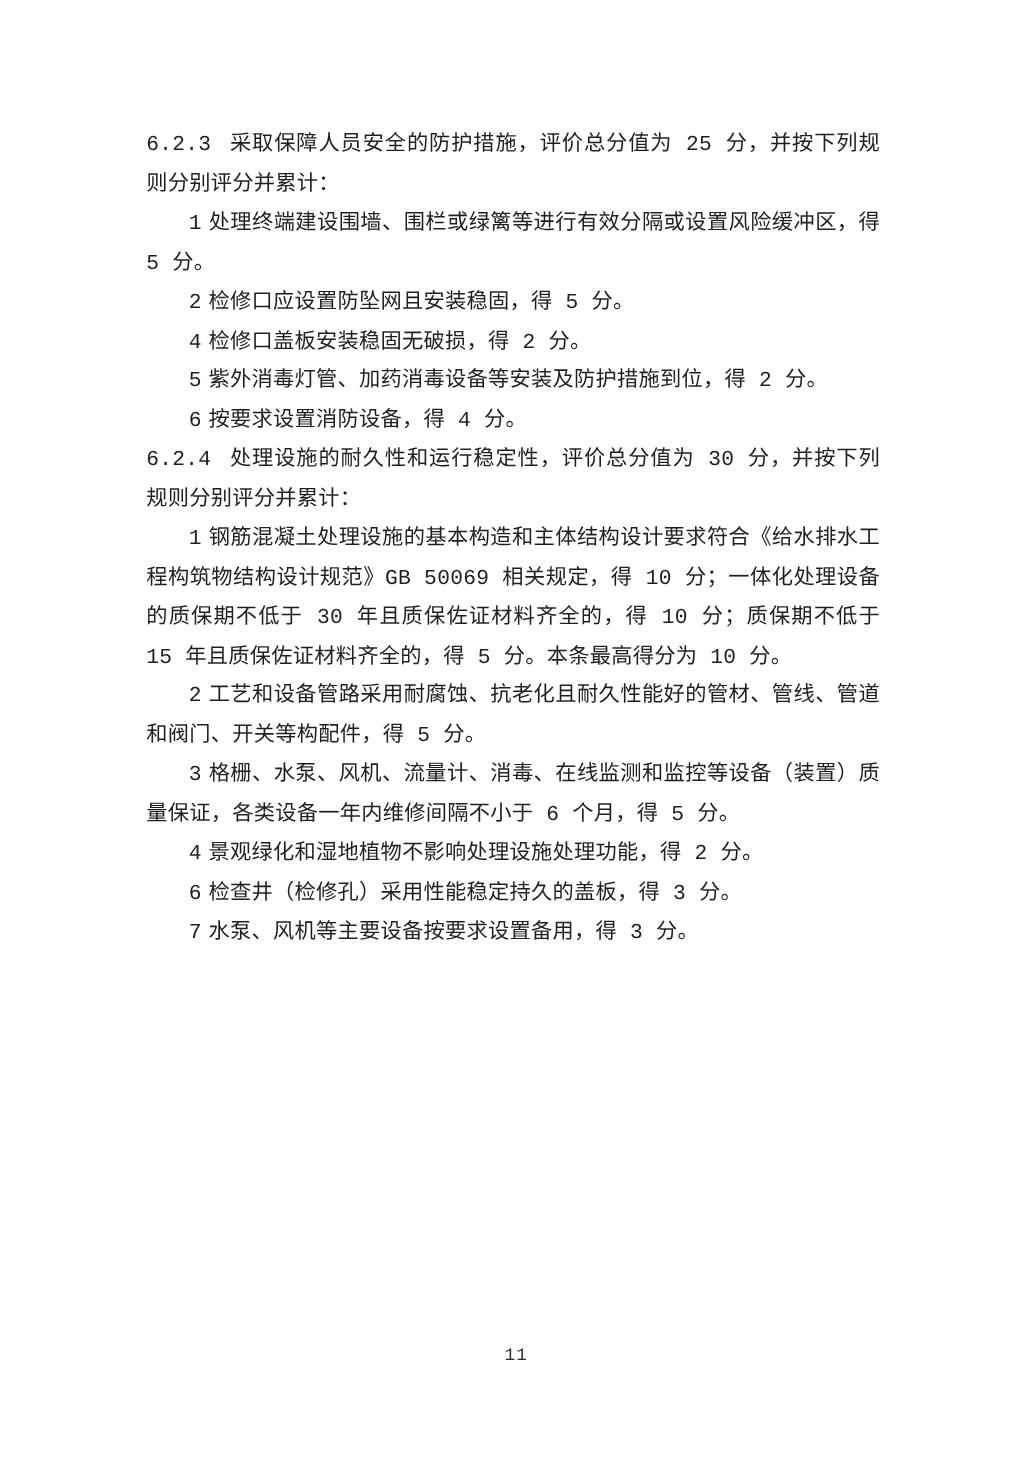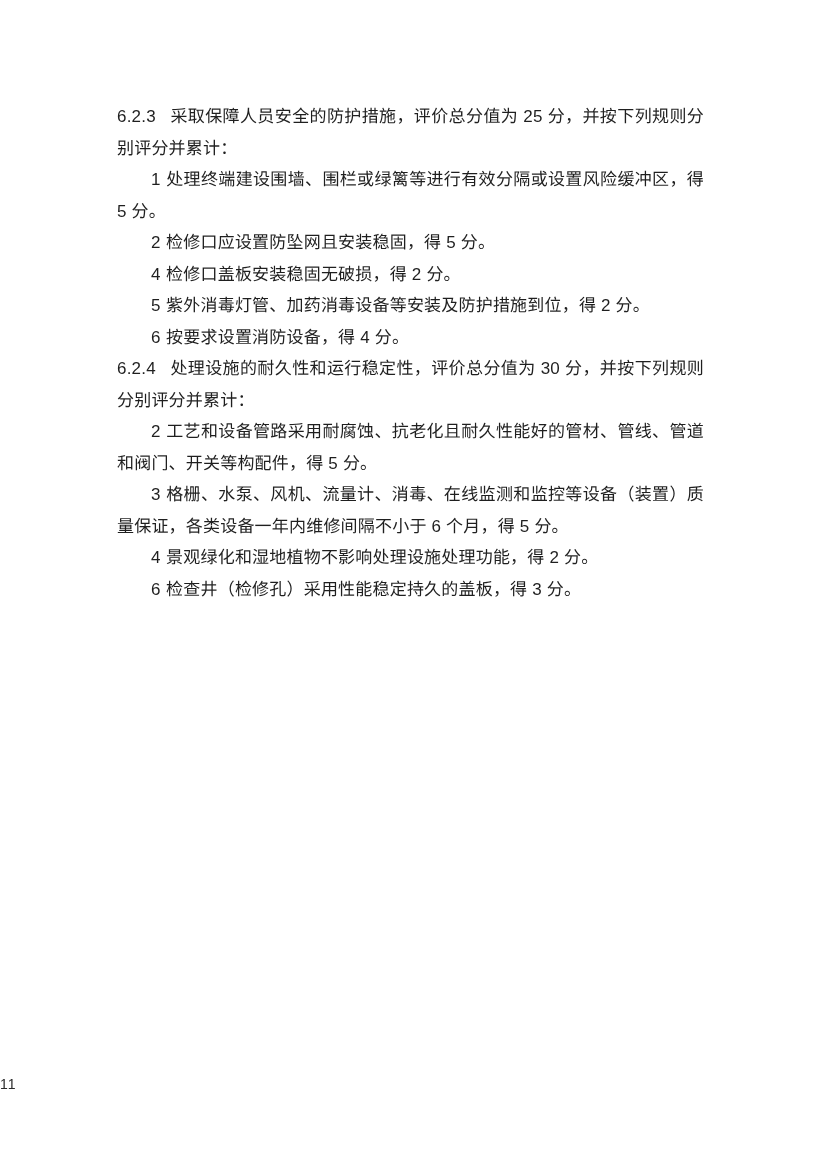--- a/index.html
+++ b/index.html
@@ -6,21 +6,21 @@
     margin: 0;
     padding: 0;
     background: #ffffff;
   }
   .page {
     position: relative;
     width: 762px;
     height: 1169px;
     background: #ffffff;
     overflow: hidden;
-    font-family: Liberation Sans, sans-serif;
+    font-family: Liberation Mono, monospace;
     color: #1f1f1f;
   }
   .content {
     position: absolute;
     top: 101px;
     left: 117px;
     width: 587px;
   }
   .content p {
     margin: 0;
@@ -41,20 +41,21 @@
     margin-right: 0.85em;
   }
   .item-num {
     margin-right: 0.32em;
   }
   .footer {
     position: absolute;
     top: 1075px;
     left: 0;
     width: 826px;
+    text-align: center;
   }
   .page-num {
     font-size: 14px;
     color: #2a2a2a;
     letter-spacing: 1px;
   }
 </style>
 </head>
 <body>
 
@@ -65,24 +66,26 @@
       <p class="clause-head"><span class="clause-num">6.2.3</span><span>采取保障人员安全的防护措施，评价总分值为 25 分，并按下列规则分别评分并累计：</span></p>
       <p class="item"><span class="item-num">1</span><span>处理终端建设围墙、围栏或绿篱等进行有效分隔或设置风险缓冲区，得 5 分。</span></p>
       <p class="item"><span class="item-num">2</span><span>检修口应设置防坠网且安装稳固，得 5 分。</span></p>
       <p class="item"><span class="item-num">4</span><span>检修口盖板安装稳固无破损，得 2 分。</span></p>
       <p class="item"><span class="item-num">5</span><span>紫外消毒灯管、加药消毒设备等安装及防护措施到位，得 2 分。</span></p>
       <p class="item"><span class="item-num">6</span><span>按要求设置消防设备，得 4 分。</span></p>
     </section>
 
     <section>
       <p class="clause-head"><span class="clause-num">6.2.4</span><span>处理设施的耐久性和运行稳定性，评价总分值为 30 分，并按下列规则分别评分并累计：</span></p>
+      <p class="item"><span class="item-num">1</span><span>钢筋混凝土处理设施的基本构造和主体结构设计要求符合《给水排水工程构筑物结构设计规范》GB 50069 相关规定，得 10 分；一体化处理设备的质保期不低于 30 年且质保佐证材料齐全的，得 10 分；质保期不低于 15 年且质保佐证材料齐全的，得 5 分。本条最高得分为 10 分。</span></p>
       <p class="item"><span class="item-num">2</span><span>工艺和设备管路采用耐腐蚀、抗老化且耐久性能好的管材、管线、管道和阀门、开关等构配件，得 5 分。</span></p>
       <p class="item"><span class="item-num">3</span><span>格栅、水泵、风机、流量计、消毒、在线监测和监控等设备（装置）质量保证，各类设备一年内维修间隔不小于 6 个月，得 5 分。</span></p>
       <p class="item"><span class="item-num">4</span><span>景观绿化和湿地植物不影响处理设施处理功能，得 2 分。</span></p>
       <p class="item"><span class="item-num">6</span><span>检查井（检修孔）采用性能稳定持久的盖板，得 3 分。</span></p>
+      <p class="item"><span class="item-num">7</span><span>水泵、风机等主要设备按要求设置备用，得 3 分。</span></p>
     </section>
 
   </div>
 
   <div class="footer">
     <span class="page-num">11</span>
   </div>
 </div>
 
 </body></html>

